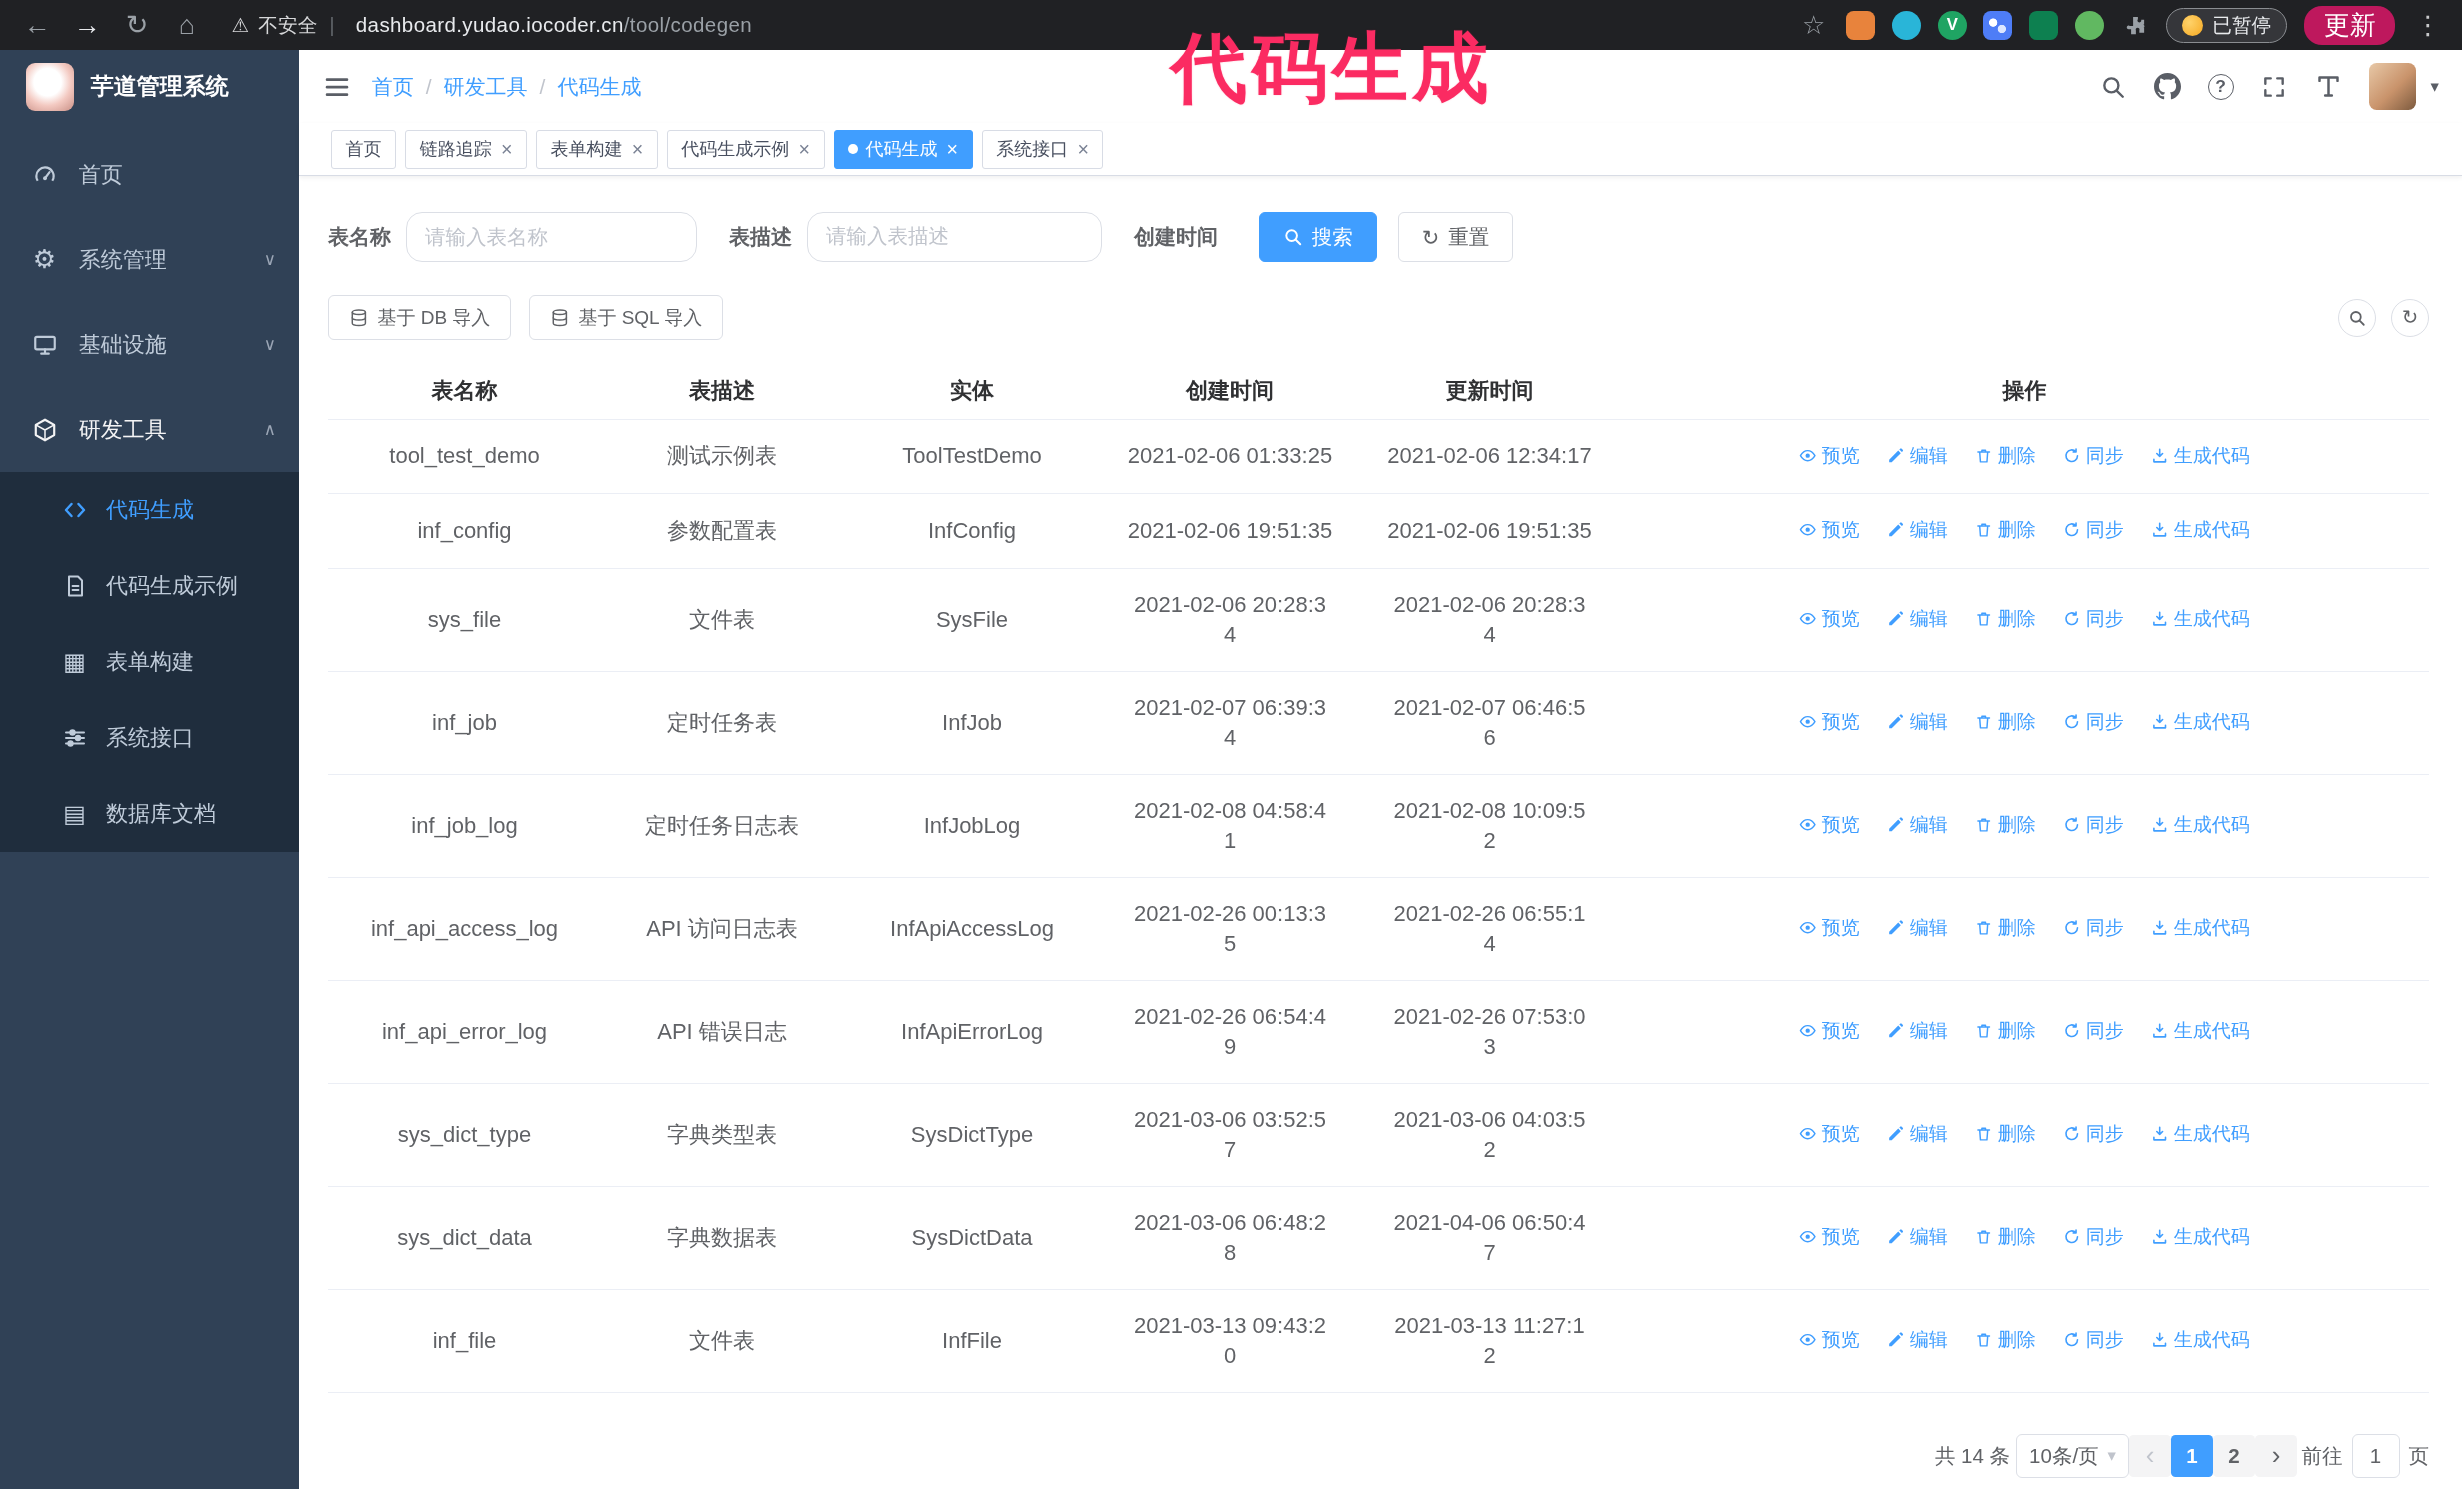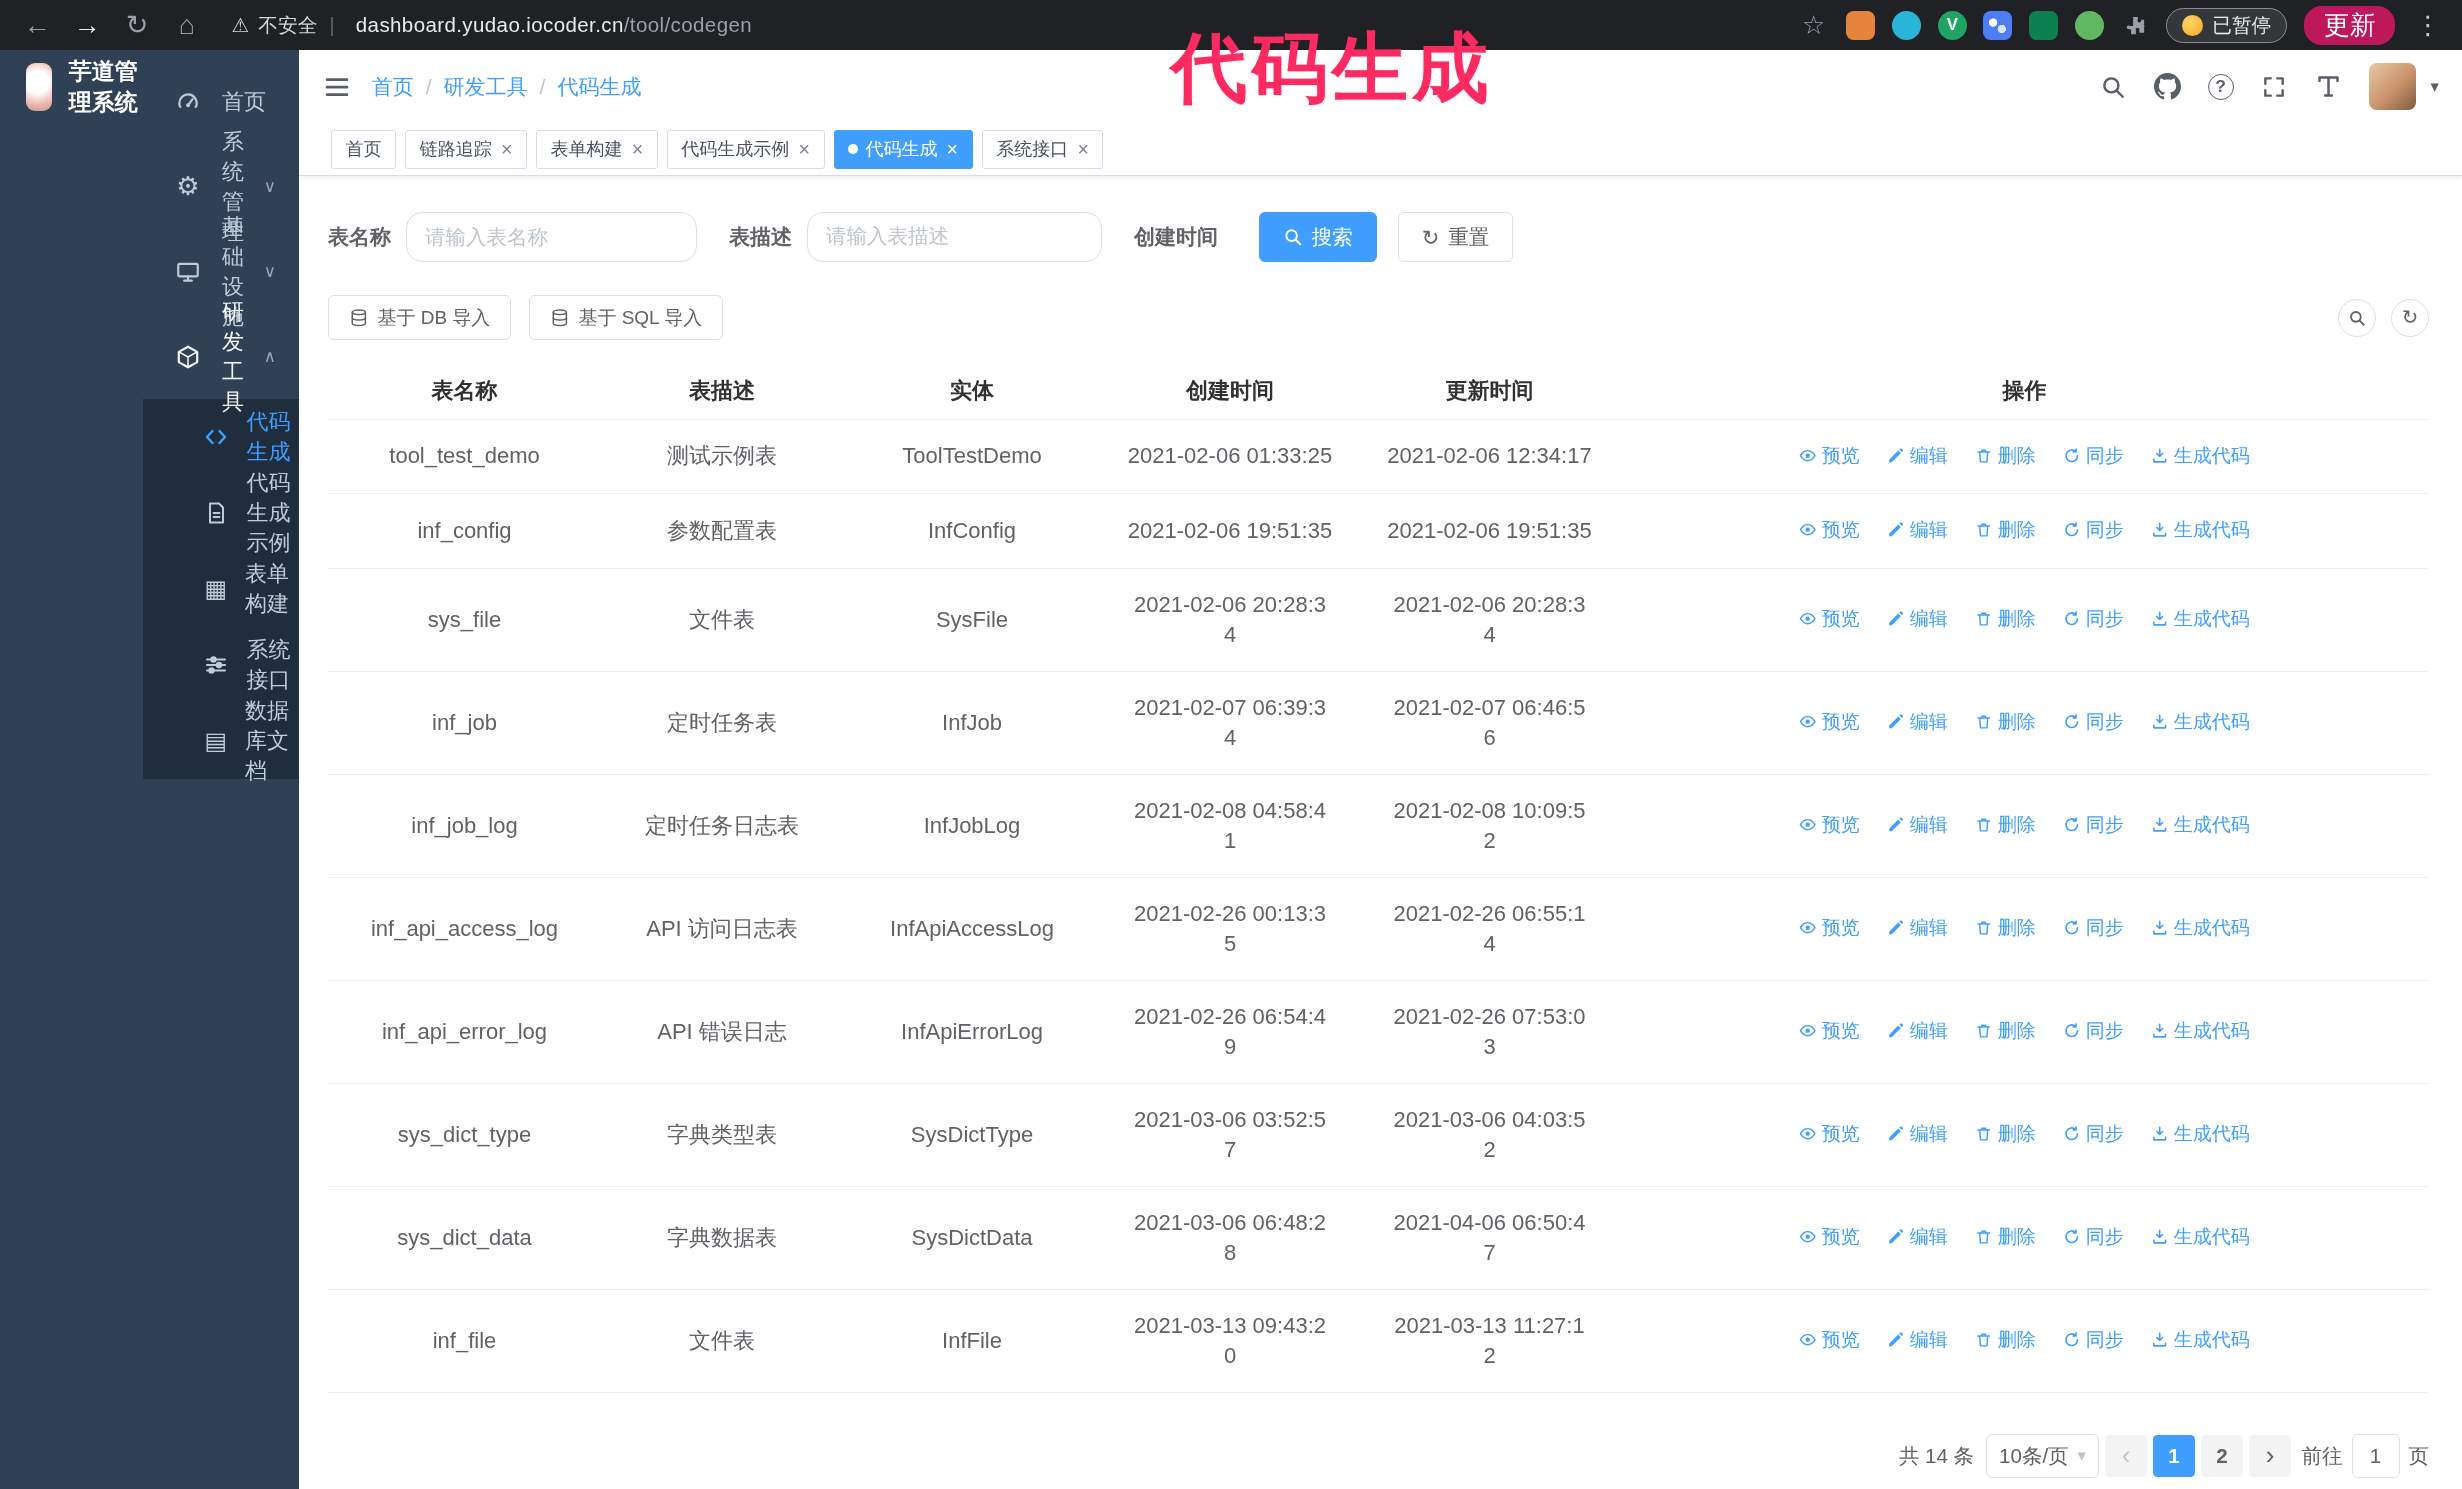--- a/index.html
+++ b/index.html
@@ -32,21 +32,21 @@
   .ext-puzzle{color:#9aa0a6}
   .pill{height:35px;border:1.5px solid #8a8d91;border-radius:18px;background:#35363a;display:flex;align-items:center;
     gap:9px;padding:0 15px;color:#e8eaed;font-size:19.7px}
   .face{width:21px;height:21px;border-radius:50%;background:radial-gradient(circle at 35% 35%,#ffd36b,#f6a821)}
   .update-btn{height:39px;border-radius:18px;background:#be185d;color:#fff;font-size:26px;display:flex;
     align-items:center;padding:0 19.7px}
   .more{font-size:26px;color:#c7c8ca;margin-left:3px}
 
   
   .app{display:flex;height:1440px}
-  .sidebar{width:299px;flex-shrink:0;background:#304156;display:flex;}
+  .sidebar{width:299px;flex-shrink:0;background:#304156;display:flex;flex-direction:column}
   .main{flex:1;min-width:0;display:flex;flex-direction:column;background:#fff}
 
   
   .logo-row{height:73px;display:flex;align-items:center;gap:16.7px;padding-left:26px}
   .logo-img{width:48px;height:48px;border-radius:9px;
     background:radial-gradient(circle at 45% 40%,#fff 35%,#f3c9c1 60%,#c98f85 100%)}
   .logo-title{color:#fff;font-size:23px;font-weight:bold}
   .menu{padding-top:9px;font-size:22px}
   .menu-item{height:85px;display:flex;align-items:center;gap:19.7px;padding:0 23px 0 30px;color:#bfcbd9;cursor:pointer}
   .menu-item .mi-icon{font-size:26px;width:29px;display:flex;justify-content:center}
@@ -112,21 +112,21 @@
   table{width:100%;border-collapse:collapse;margin-top:23px;table-layout:fixed}
   th{height:56px;font-size:22px;font-weight:bold;color:#303133;border-bottom:1.5px solid #ebeef5;text-align:center}
   td{padding:21px 6px;font-size:22px;line-height:30px;color:#606266;border-bottom:1.5px solid #ebeef5;text-align:center}
   .datecell{display:inline-block;width:200px;word-break:break-all}
   tbody tr:nth-of-type(-n+2) .datecell{width:auto;white-space:nowrap}
   .ops a{display:inline-flex;align-items:center;gap:5.3px;color:#409EFF;font-size:19px;margin:0 10.6px;
     text-decoration:none;cursor:pointer;white-space:nowrap}
   .ops .aic{width:17.4px;height:17.4px}
 
   
-  .pager{display:flex;align-items:center;justify-content:flex-end;gap:6px;margin-top:41px;font-size:20.5px;color:#606266}
+  .pager{display:flex;align-items:center;justify-content:flex-end;gap:0;margin-top:41px;font-size:20.5px;color:#606266}
   .pg-total{margin-right:6px}
   .pg-size{height:44px;border:1.5px solid #dcdfe6;border-radius:6px;display:flex;align-items:center;gap:9px;
     padding:0 12px;cursor:pointer}
   .pg-size .caret{color:#c0c4cc;font-size:16.7px}
   .pg-btn{min-width:42px;height:42px;border-radius:4.5px;background:#f4f4f5;display:flex;align-items:center;
     justify-content:center;cursor:pointer;font-weight:bold}
   .pg-btn.arrow{font-size:26px;font-weight:normal}
   .pg-btn.disabled{color:#c0c4cc}
   .pg-btn.current{background:#409EFF;color:#fff}
   .pg-goto{display:flex;align-items:center;gap:9px;margin-left:4.5px}

